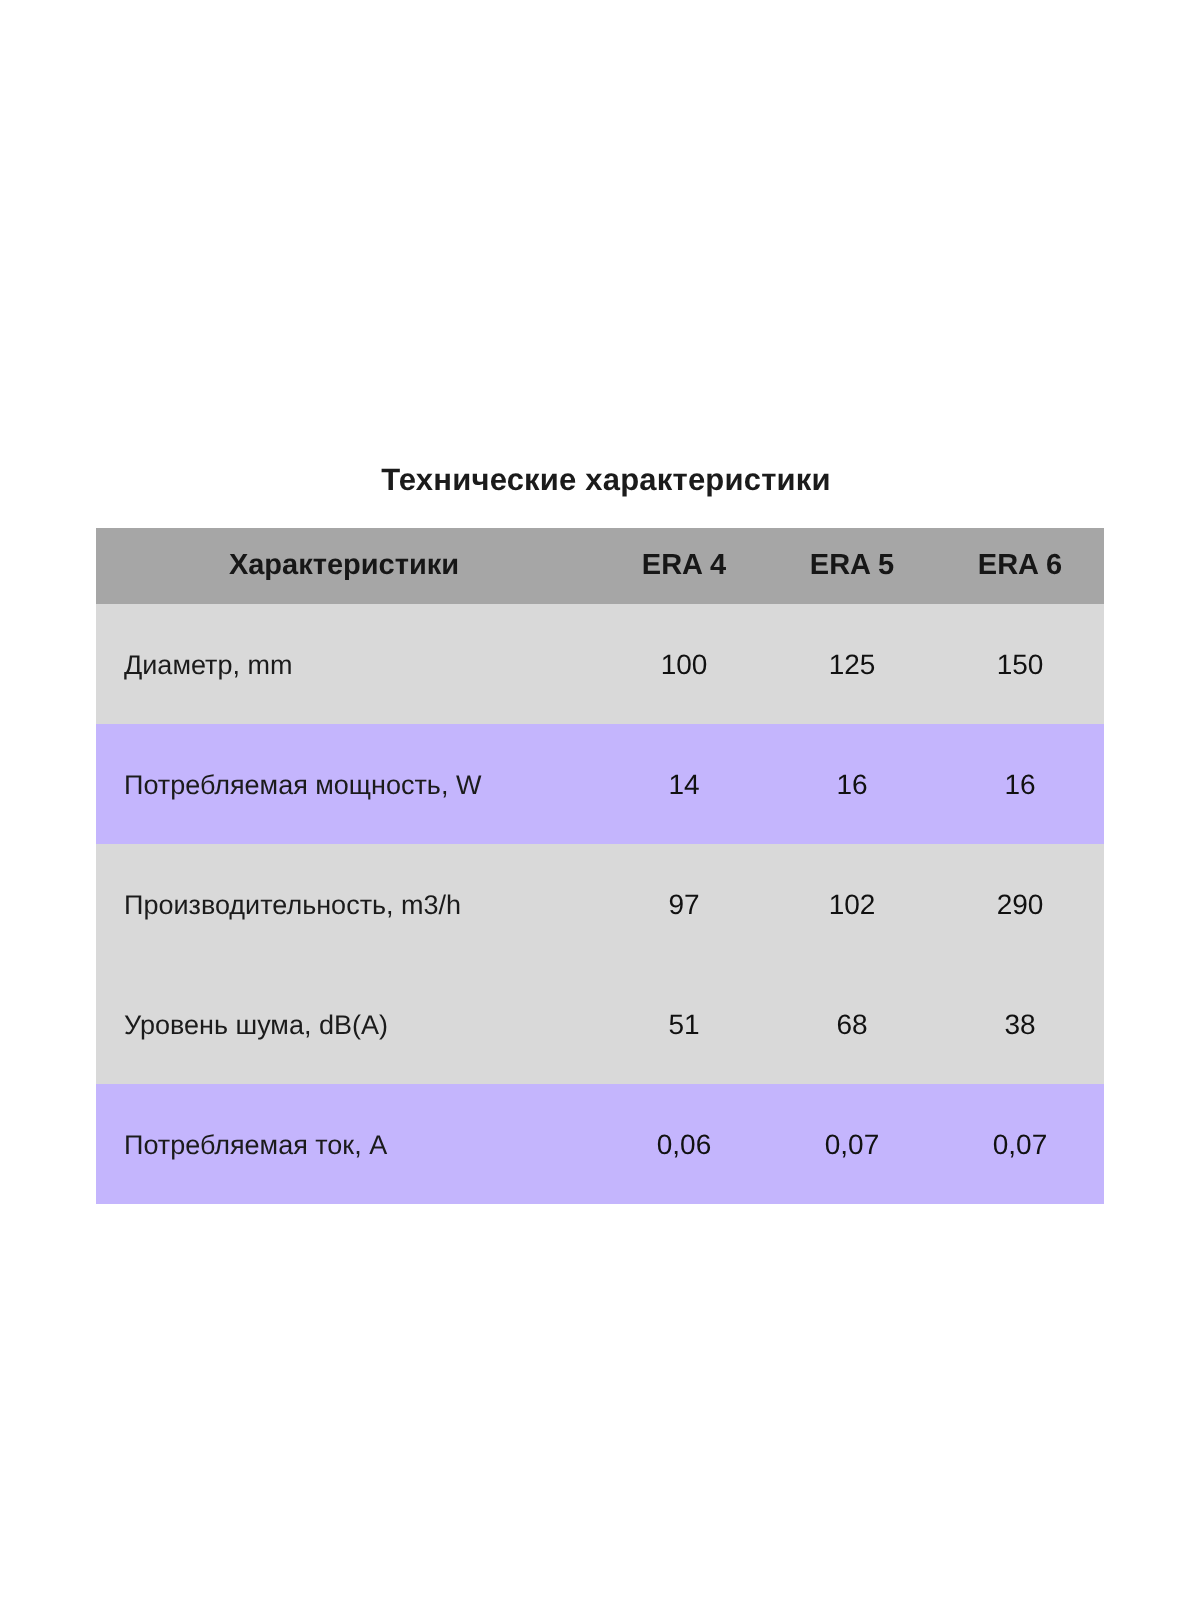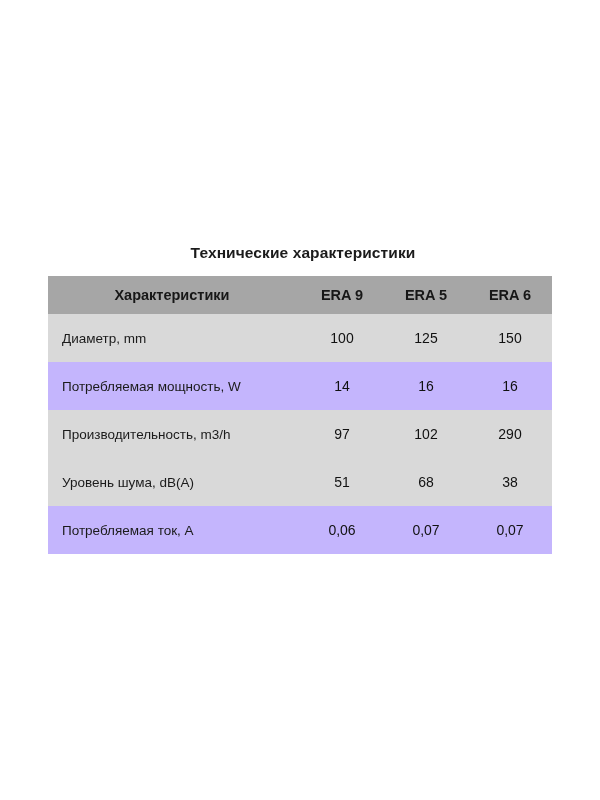--- a/index.html
+++ b/index.html
@@ -16,21 +16,21 @@
   }
   .page {
     position: relative;
     width: 600px;
     height: 800px;
     box-sizing: border-box;
   }
   .spec-block {
     position: absolute;
     left: 48px;
-    top: 244px;
+    top: 232px;
     width: 504px;
   }
   .spec-title {
     text-align: center;
     font-size: 15.5px;
     font-weight: bold;
     color: #1b1b1b;
     letter-spacing: 0.1px;
     margin: 0 0 14px 0;
     padding-left: 6px;
@@ -57,21 +57,21 @@
     color: #171717;
   }
   thead th.h-name {
     text-align: center;
     padding-right: 4px;
   }
   thead th.h-val {
     text-align: center;
   }
   tbody tr {
-    height: 48px;
+    height: 60px;
   }
   tbody tr.shaded td {
     background: #d9d9d9;
   }
   tbody tr.plain td {
     background: #c4b5fd;
   }
   tbody td.cell-name {
     text-align: left;
     padding-left: 14px;
@@ -99,21 +99,21 @@
     <table class="spec-table">
       <colgroup>
         <col class="c-name">
         <col class="c-val">
         <col class="c-val">
         <col class="c-val">
       </colgroup>
       <thead>
         <tr>
           <th class="h-name">Характеристики</th>
-          <th class="h-val">ERA 9</th>
+          <th class="h-val">ERA 4</th>
           <th class="h-val">ERA 5</th>
           <th class="h-val">ERA 6</th>
         </tr>
       </thead>
       <tbody>
         <tr class="shaded">
           <td class="cell-name">Диаметр, mm</td>
           <td class="cell-val">100</td>
           <td class="cell-val">125</td>
           <td class="cell-val">150</td>

